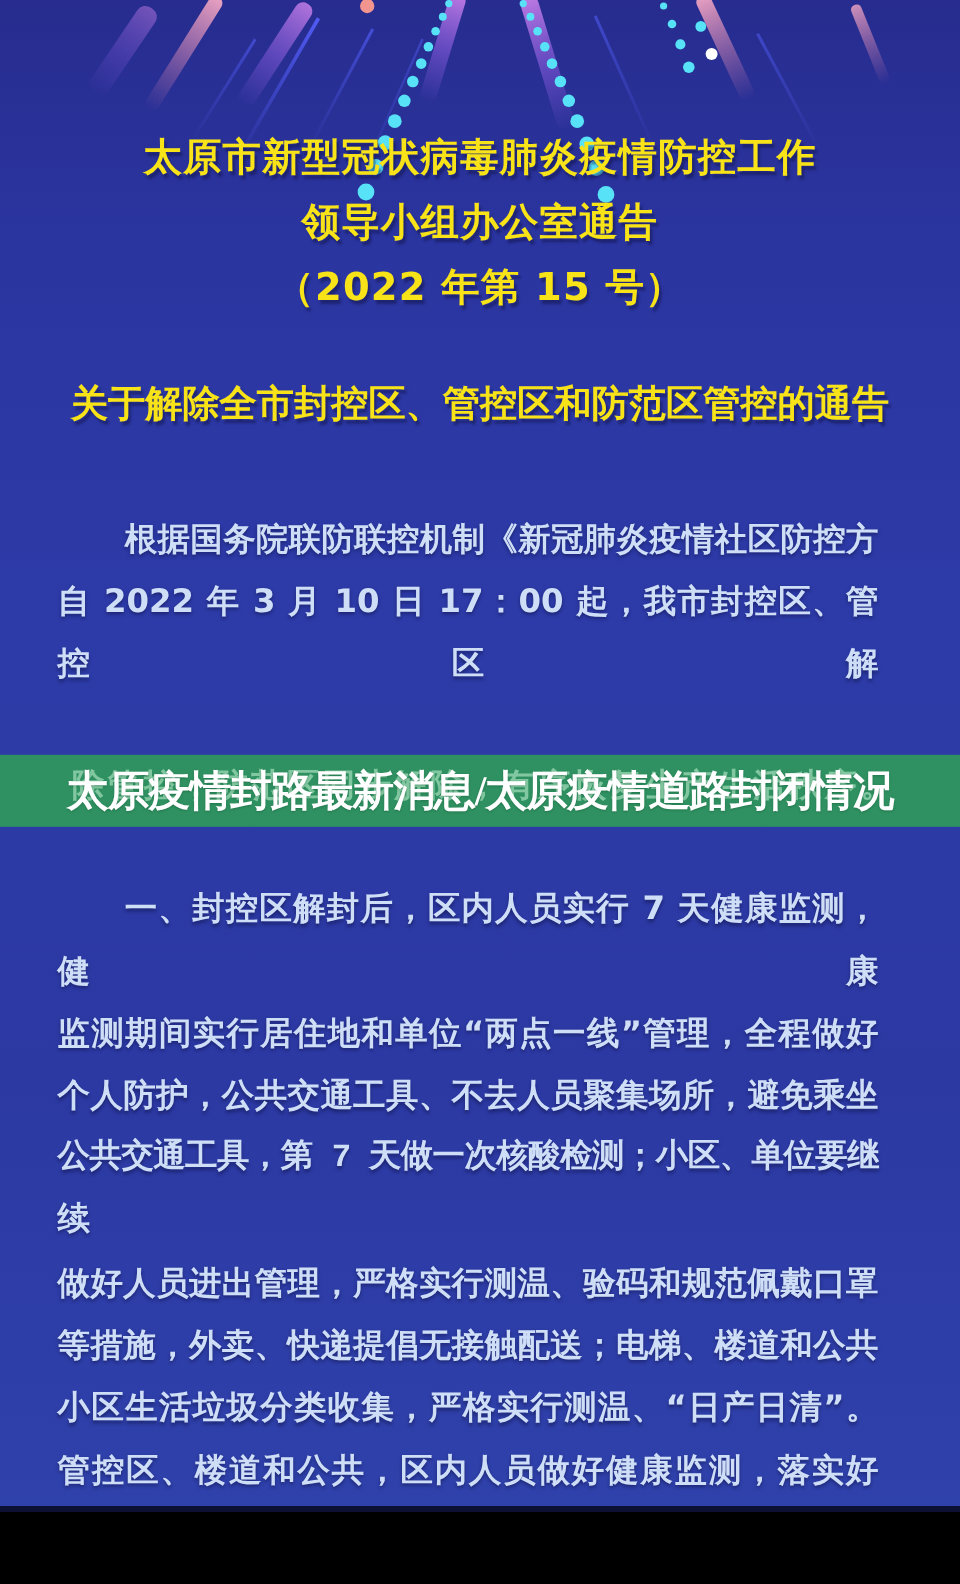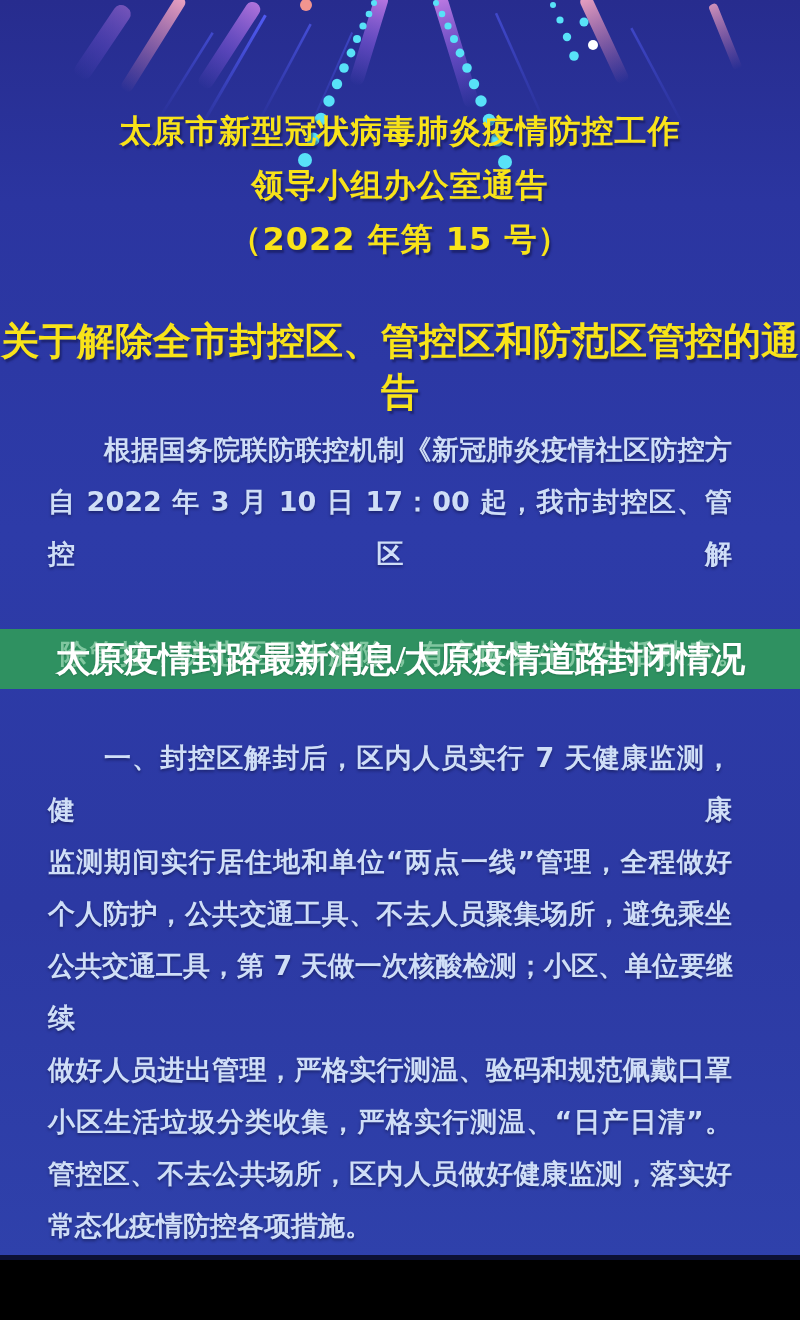--- a/index.html
+++ b/index.html
@@ -11,34 +11,34 @@
   
   .rays{position:absolute;left:0;top:0;width:800px;height:240px;pointer-events:none;}
   
   .title-block{
     position:absolute;left:0;top:104px;width:100%;text-align:center;
     color:#f8e319;font-weight:900;font-size:32px;line-height:54px;letter-spacing:1px;
     text-shadow:2px 3px 2px rgba(15,18,70,.5);
   }
   .subtitle{
     position:absolute;left:0;top:316px;width:100%;text-align:center;
-    color:#f8e319;font-weight:900;font-size:38px;letter-spacing:0;
+    color:#f8e319;font-weight:900;font-size:31px;letter-spacing:0;
     text-shadow:2px 3px 2px rgba(15,18,70,.5);
   }
   
   .para{
     position:absolute;left:48px;width:684px;
     color:#cfdef7;font-weight:700;font-size:27px;line-height:52px;
     text-shadow:0 2px 3px rgba(8,10,48,.45);
   }
   .p1{top:424px;}
   .p2{top:732px;}
   .jline{text-align:justify;text-align-last:justify;}
   .indent{text-indent:56px;}
-  .tight{letter-spacing:-1px;}
+  .tight{letter-spacing:-1px;font-family:Liberation Mono, monospace;}
   .lastline{text-align:left;text-align-last:left;}
   
   .banner{position:absolute;left:0;top:629px;width:100%;height:60px;background:#2f9161;font-family:Liberation Serif, serif;}
   .banner .ghost{
     position:absolute;left:60px;top:0;width:684px;
     font-size:27px;font-weight:700;line-height:50px;
     color:rgba(150,212,176,.8);
     text-align:justify;text-align-last:justify;
   }
   .banner .headline{
@@ -154,22 +154,23 @@
     <div class="ghost">除管控，防范区同步解除，有序恢复生产生活秩序。</div>
     <div class="headline">太原疫情封路最新消息/太原疫情道路封闭情况</div>
   </div>
 
   <div class="para p2">
     <div class="jline indent">一、封控区解封后，区内人员实行 7 天健康监测，健康</div>
     <div class="jline">监测期间实行居住地和单位“两点一线”管理，全程做好</div>
     <div class="jline">个人防护，公共交通工具、不去人员聚集场所，避免乘坐</div>
     <div class="jline tight">公共交通工具，第 7 天做一次核酸检测；小区、单位要继续</div>
     <div class="jline">做好人员进出管理，严格实行测温、验码和规范佩戴口罩</div>
+    <div class="jline">等措施，外卖、快递提倡无接触配送；电梯、楼道和公共</div>
     <div class="jline">小区生活垃圾分类收集，严格实行测温、“日产日清”。</div>
-    <div class="jline">管控区、不去公共场所，区内人员做好健康监测，落实好</div>
+    <div class="jline">管控区、楼道和公共，区内人员做好健康监测，落实好</div>
     <div class="lastline">常态化疫情防控各项措施。</div>
   </div>
 
   <div class="mosaic">
     <div class="mq1"></div>
     <div class="mq2"></div>
   </div>
 
   <div class="bottom-strip"></div>
 

